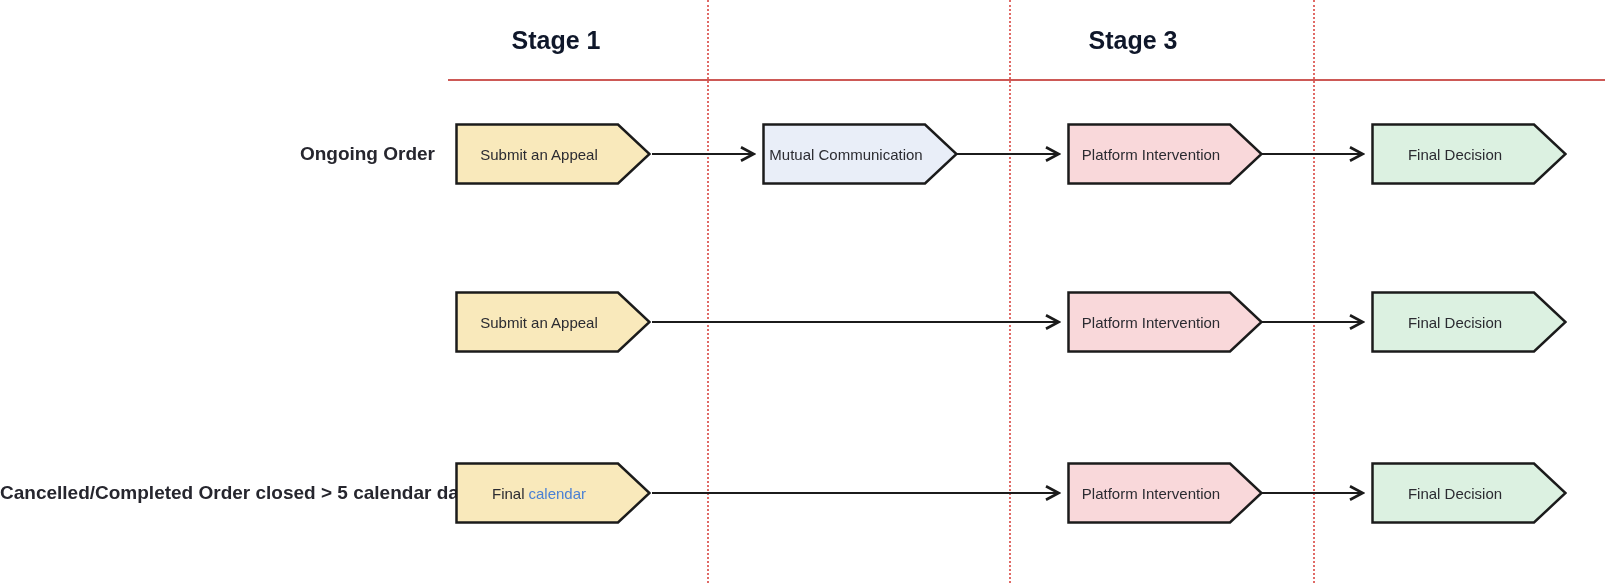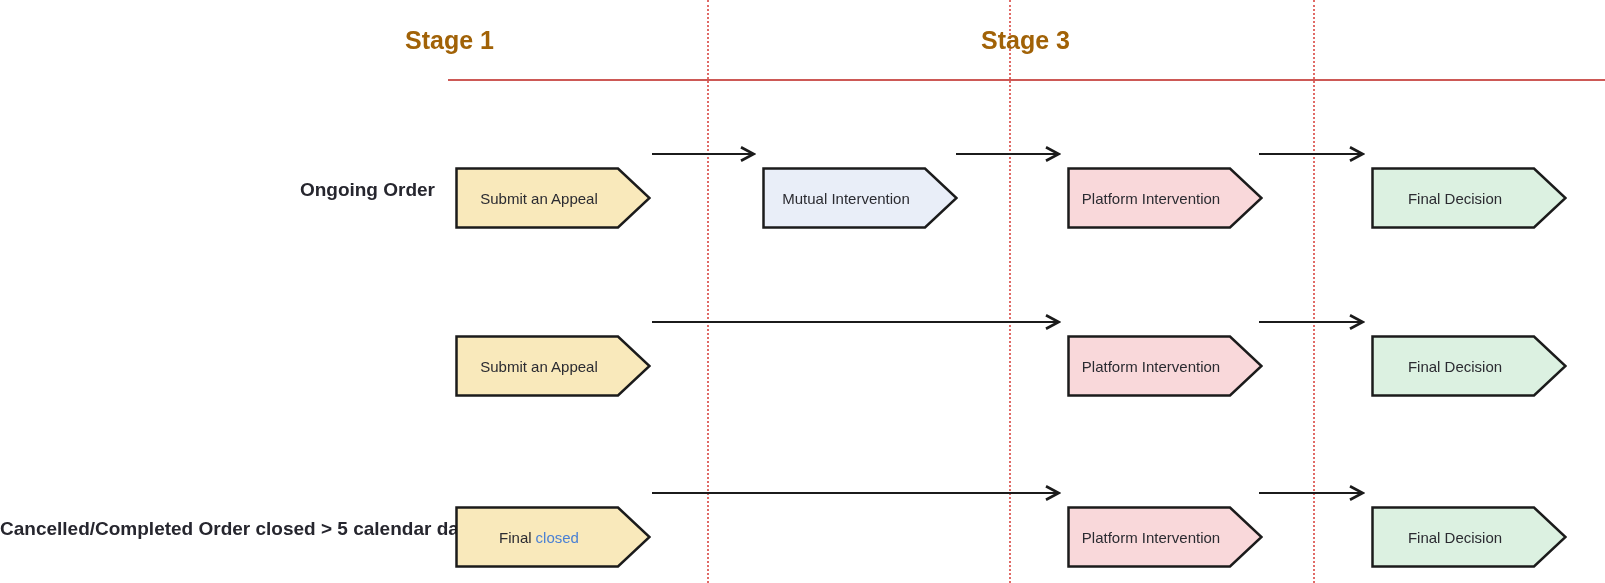--- a/index.html
+++ b/index.html
@@ -6,30 +6,30 @@
   .canvas{
     position:relative;width:1605px;height:583px;background:#ffffff;
     font-family:"Liberation Sans","DejaVu Sans",sans-serif;overflow:hidden;
   }
   
   .vline{position:absolute;top:0;bottom:0;width:0;border-left:2.5px dotted #e06a66;}
   .v1{left:707px}.v2{left:1009px}.v3{left:1313px}
   
   .hline{position:absolute;top:79px;left:448px;right:0;height:0;border-top:2px solid #cd5956;}
   
-  .stage-title{position:absolute;top:23px;height:34px;line-height:34px;
-    font-size:25px;font-weight:bold;color:#a16207;}
+  .stage-title{position:absolute;top:23px;height:34px;line-height:34px;text-align:center;
+    font-size:25px;font-weight:bold;color:#0f172a;}
   .st1{left:405px;width:302px}.st2{left:707px;width:302px}
   .st3{left:981px;width:304px}.st4{left:1313px;width:292px}
   
   .row-label{position:absolute;left:0;width:435px;text-align:right;
-    font-size:19px;font-weight:bold;color:#26262e;line-height:26px;white-space:nowrap;margin-top:36px;}
+    font-size:19px;font-weight:bold;color:#26262e;line-height:26px;white-space:nowrap;}
   .rl1{top:141px}.rl2{top:309px}.rl3{top:480px}
   
-  .node{position:absolute;width:196px;height:62px;margin-top:44px;}
+  .node{position:absolute;width:196px;height:62px;}
   .node svg{position:absolute;left:0;top:0;}
   .node .lbl{position:absolute;left:0;top:0;right:0;bottom:0;display:flex;
     align-items:center;justify-content:center;padding-right:28px;
     font-size:15px;color:#2b2b31;white-space:nowrap;}
   .n1{left:455px}.n2{left:762px}.n3{left:1067px}.n4{left:1371px}
   .nr1{top:123px}.nr2{top:291px}.nr3{top:462px}
   .link{color:#4a80d4;margin-left:4px;cursor:pointer;}
   .arrows{position:absolute;left:0;top:0;}
 </style>
 </head>
@@ -66,21 +66,21 @@
   <div class="node n1 nr1">
     <svg width="196" height="62" viewBox="0 0 196 62">
       <path d="M1.5 1.5 H163 L194.5 31 L163 60.5 H1.5 Z" stroke="#1b1b1b" stroke-width="2.5" fill="#f9e9bb"></path>
     </svg>
     <span class="lbl">Submit an Appeal</span>
   </div>
   <div class="node n2 nr1">
     <svg width="196" height="62" viewBox="0 0 196 62">
       <path d="M1.5 1.5 H163 L194.5 31 L163 60.5 H1.5 Z" stroke="#1b1b1b" stroke-width="2.5" fill="#e9eef8"></path>
     </svg>
-    <span class="lbl">Mutual Intervention</span>
+    <span class="lbl">Mutual Communication</span>
   </div>
   <div class="node n3 nr1">
     <svg width="196" height="62" viewBox="0 0 196 62">
       <path d="M1.5 1.5 H163 L194.5 31 L163 60.5 H1.5 Z" stroke="#1b1b1b" stroke-width="2.5" fill="#f9d8da"></path>
     </svg>
     <span class="lbl">Platform Intervention</span>
   </div>
   <div class="node n4 nr1">
     <svg width="196" height="62" viewBox="0 0 196 62">
       <path d="M1.5 1.5 H163 L194.5 31 L163 60.5 H1.5 Z" stroke="#1b1b1b" stroke-width="2.5" fill="#dcf1e1"></path>
@@ -106,21 +106,21 @@
     </svg>
     <span class="lbl">Final Decision</span>
   </div>
 
   <div class="node n1 nr3">
     <svg width="196" height="62" viewBox="0 0 196 62">
       <path d="M1.5 1.5 H163 L194.5 31 L163 60.5 H1.5 Z" stroke="#1b1b1b" stroke-width="2.5" fill="#f9e9bb"></path>
     </svg>
     <span class="lbl">
       <span>Final</span>
-      <span class="link">closed</span>
+      <span class="link">calendar</span>
     </span>
   </div>
   <div class="node n3 nr3">
     <svg width="196" height="62" viewBox="0 0 196 62">
       <path d="M1.5 1.5 H163 L194.5 31 L163 60.5 H1.5 Z" stroke="#1b1b1b" stroke-width="2.5" fill="#f9d8da"></path>
     </svg>
     <span class="lbl">Platform Intervention</span>
   </div>
   <div class="node n4 nr3">
     <svg width="196" height="62" viewBox="0 0 196 62">

